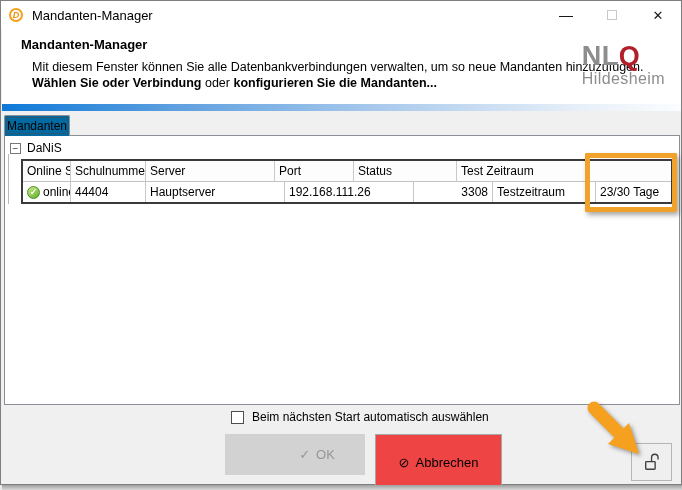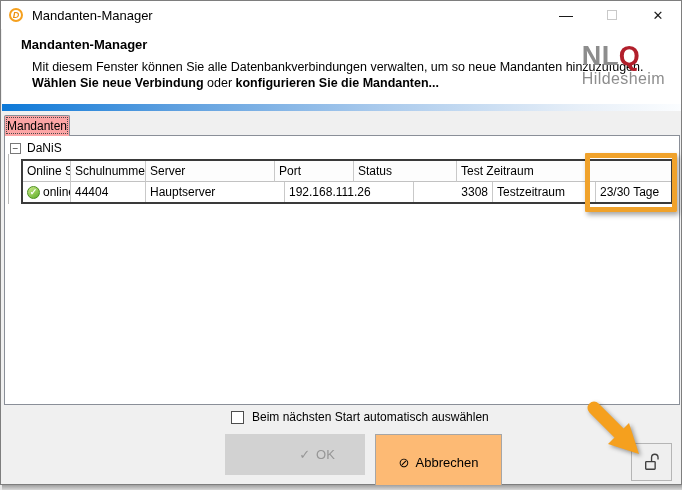--- a/index.html
+++ b/index.html
@@ -34,21 +34,21 @@
   .nlq-logo { position:absolute; right:16px; top:14px; text-align:left; line-height:1;margin-left:43px; }
   .nlq-main { font-size:27px; font-weight:bold; letter-spacing:0.5px; }
   .nlq-nl { color:#8d8d8d; }
   .nlq-q  { color:#B11F2B; }
   .nlq-sub { font-size:16px; color:#8d8d8d; margin-top:1px; letter-spacing:0.4px; }
   .gradient-bar { position:absolute; left:1px; top:103px; width:679px; height:7px;
     background:linear-gradient(90deg,#0D79D8 0%,#5d9fdf 25%,#a8c9ec 55%,#e7eff8 85%,#fbfdff 100%); }
 
   
   .tab { position:absolute; left:3px; top:114px; width:66px; height:21px;
-    background:#fca5a5; border:1px solid #8a8f98; border-bottom:none;
+    background:#0369a1; border:1px solid #8a8f98; border-bottom:none;
     border-radius:2px 2px 0 0; display:flex; align-items:center; justify-content:center;
     font-size:12px; outline:1px dotted #4a4a4a; outline-offset:-3px; z-index:3; }
 
   
   .main-panel { position:absolute; left:3px; top:134px; width:676px; height:270px;
     background:#ffffff; border:1px solid #8a8f98; z-index:2; }
   .group-row { position:absolute; left:5px; top:5px; display:flex; align-items:center; }
   .collapse-box { width:11px; height:11px; border:1px solid #787878; background:#fff;
     font-size:10px; line-height:9px; text-align:center; color:#333; }
   .group-label { margin-left:6px; font-size:12px; }
@@ -79,21 +79,21 @@
 
   
   .checkbox-row { position:absolute; left:230px; top:409px; display:flex; align-items:center; }
   .checkbox { width:13px; height:13px; border:1px solid #4d4d4d; background:#fff; }
   .checkbox-label { margin-left:8px; font-size:12px; }
 
   .btn-ok { position:absolute; left:224px; top:433px; width:140px; height:41px;
     background:#d2d2d2; border:none; color:#969696; font-size:13px;
     font-family:"Liberation Sans",sans-serif;padding-left:44px; }
   .btn-cancel { position:absolute; left:374px; top:433px; width:127px; height:56px;
-    background:#fdba74; border:1px solid #a6a6a6; color:#000; font-size:13px;
+    background:#ef4444; border:1px solid #a6a6a6; color:#000; font-size:13px;
     font-family:"Liberation Sans",sans-serif; }
   .btn-glyph { margin-right:6px; }
   .btn-lock { position:absolute; left:630px; top:442px; width:41px; height:38px;
     background:#efefef; border:1px solid #b5b5b5; display:flex;
     align-items:center; justify-content:center; }
 
   .arrow-annotation { position:absolute; left:583px; top:398px; width:70px; height:70px;
     z-index:7; pointer-events:none; }
 </style>
 </head>
@@ -117,21 +117,21 @@
       <div class="win-btn">
         <span>✕</span>
       </div>
     </div>
   </div>
 
   <div class="header">
     <div class="header-title">Mandanten-Manager</div>
     <div class="header-desc">
       <span>Mit diesem Fenster können Sie alle Datenbankverbindungen verwalten, um so neue Mandanten hinzuzufügen.</span><br>
-      <span class="bold">Wählen Sie neue Verbindung</span><span> oder </span><span class="bold">konfigurieren Sie die Mandanten...</span>
+      <span class="bold">Wählen Sie oder Verbindung</span><span> oder </span><span class="bold">konfigurieren Sie die Mandanten...</span>
     </div>
     <div class="nlq-logo">
       <div class="nlq-main"><span class="nlq-nl">NL</span><span class="nlq-q">Q</span></div>
       <div class="nlq-sub">Hildesheim</div>
     </div>
   </div>
   <div class="gradient-bar"></div>
 
   <div class="tab">Mandanten</div>
 

